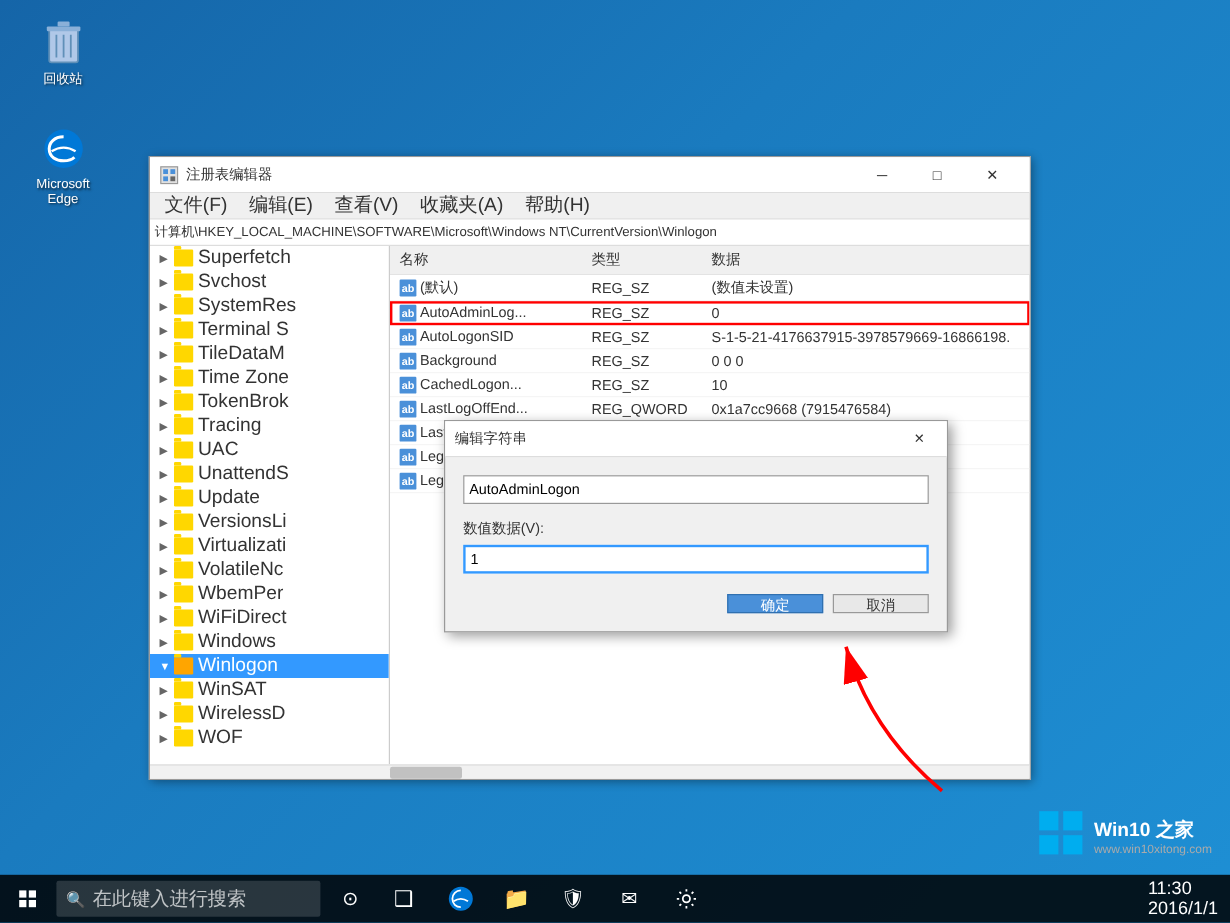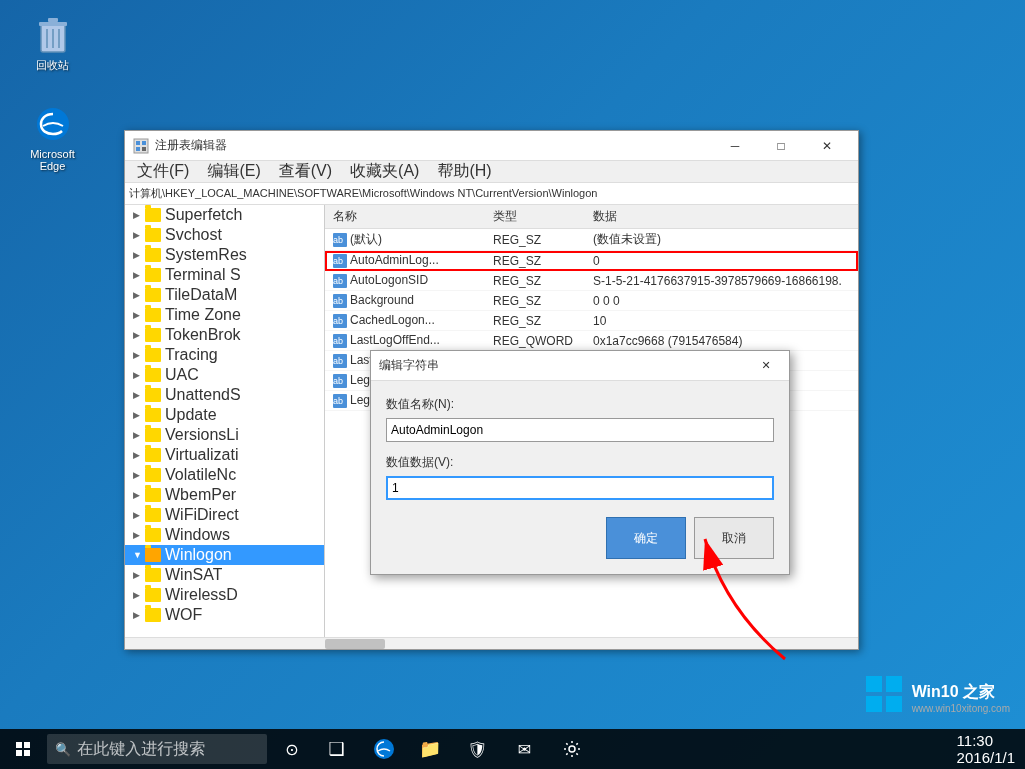--- a/index.html
+++ b/index.html
@@ -282,22 +282,22 @@
       text-overflow: ellipsis;
       height: 20px;
     }
     .reg-icon {
       display: inline-block;
       width: 14px;
       height: 14px;
       background: #4a90d9;
       color: white;
       font-size: 9px;
-      font-weight: normal;
-      text-align: left;
+      font-weight: bold;
+      text-align: center;
       line-height: 14px;
       border-radius: 1px;
       margin-right: 3px;
       vertical-align: middle;
     }
 
     
     .edit-dialog {
       position: absolute;
       top: 350px;
@@ -344,21 +344,21 @@
       border: 2px solid #3399ff;
     }
     .dialog-buttons {
       display: flex;
       justify-content: flex-end;
       gap: 8px;
       margin-top: 5px;
     }
     .dialog-btn {
       width: 80px;
-      height: 42px;
+      height: 16px;
       background: #e8e8e8;
       border: 1px solid #999;
       font-size: 12px;
       cursor: pointer;
       color: #333;
     }
     .dialog-btn.primary {
       background: #4a90d9;
       color: white;
       border-color: #3070b0;
@@ -622,21 +622,20 @@
       <div style="width:60px;height:10px;background:#c1c1c1;margin-left:200px;border-radius:2px;"></div>
     </div>
   </div>
 
   <div class="edit-dialog">
     <div class="dialog-titlebar">
       <div class="dialog-title-text">编辑字符串</div>
       <div class="win-btn close" style="font-size:11px;width:30px;height:26px;">✕</div>
     </div>
     <div class="dialog-body">
-      <div class="dialog-label">数值名称(N):</div>
       <input class="dialog-input" type="text" value="AutoAdminLogon" readonly="" style="">
       <div class="dialog-label">数值数据(V):</div>
       <input class="dialog-input value-input" type="text" value="1" style="">
       <div class="dialog-buttons">
         <button class="dialog-btn primary">确定</button>
         <button class="dialog-btn">取消</button>
       </div>
     </div>
   </div>
 

